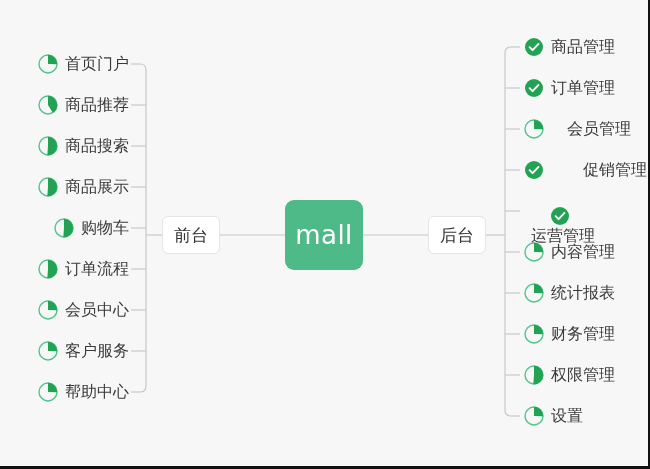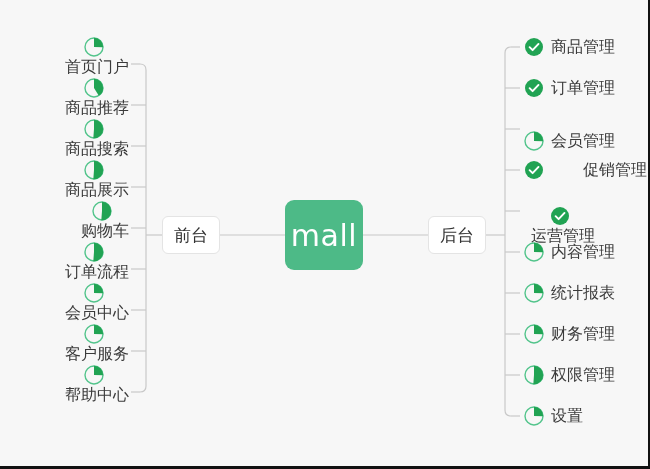--- a/index.html
+++ b/index.html
@@ -37,21 +37,21 @@
     left: 285px;
     top: 200px;
     width: 78px;
     height: 70px;
     background: #4DBA87;
     border-radius: 9px;
     display: flex;
     align-items: center;
     justify-content: center;
     color: #ffffff;
-    font-size: 30px;
+    font-size: 26px;
     letter-spacing: 0.5px;
     z-index: 5;
   }
 
   
   .branch-node {
     position: absolute;
     top: 216px;
     height: 38px;
     min-width: 54px;
@@ -76,21 +76,21 @@
     height: 26px;
     display: flex;
     align-items: center;
     font-size: 16px;
     color: #3a3a3a;
     white-space: nowrap;
     z-index: 4;
   }
   .leaf-left {
     right: 519px;           
-    flex-direction: column;
+    flex-direction: row;
     justify-content: flex-end;
   }
   .leaf-right {
     left: 524px;
     flex-direction: row;
   }
   .leaf-left .leaf-label  { margin-left: 7px; }
   .leaf-right .leaf-label { margin-left: 7px; }
 
   .leaf-icon {
@@ -244,21 +244,21 @@
       </div>
       <div class="leaf leaf-right" style="top: 75px;">
         <span style="display: inline-flex;">
           <svg class="leaf-icon" viewBox="0 0 20 20">
             <circle cx="10" cy="10" r="9" fill="#21A353"></circle>
             <path d="M5.6 10.2 L8.6 13.2 L14.5 6.9" fill="none" stroke="#ffffff" stroke-width="1.9" stroke-linecap="round" stroke-linejoin="round"></path>
           </svg>
         </span>
         <span class="leaf-label">订单管理</span>
       </div>
-      <div class="leaf leaf-right" style="top: 128px;">
+      <div class="leaf leaf-right" style="top: 116px; gap: 16px;">
         <span style="display: inline-flex;">
           <svg class="leaf-icon" viewBox="0 0 20 20">
             <circle cx="10" cy="10" r="9" fill="none" stroke="#52C48B" stroke-width="1.4"></circle>
             <circle cx="10" cy="10" r="4.6" fill="none" stroke="#21A353" stroke-width="9.2" stroke-dasharray="7.225663103256523 28.902652413026093" transform="rotate(-90 10 10)"></circle>
           </svg>
         </span>
         <span class="leaf-label">会员管理</span>
       </div>
       <div class="leaf leaf-right" style="top: 157px; gap: 32px;">
         <span style="display: inline-flex;">

